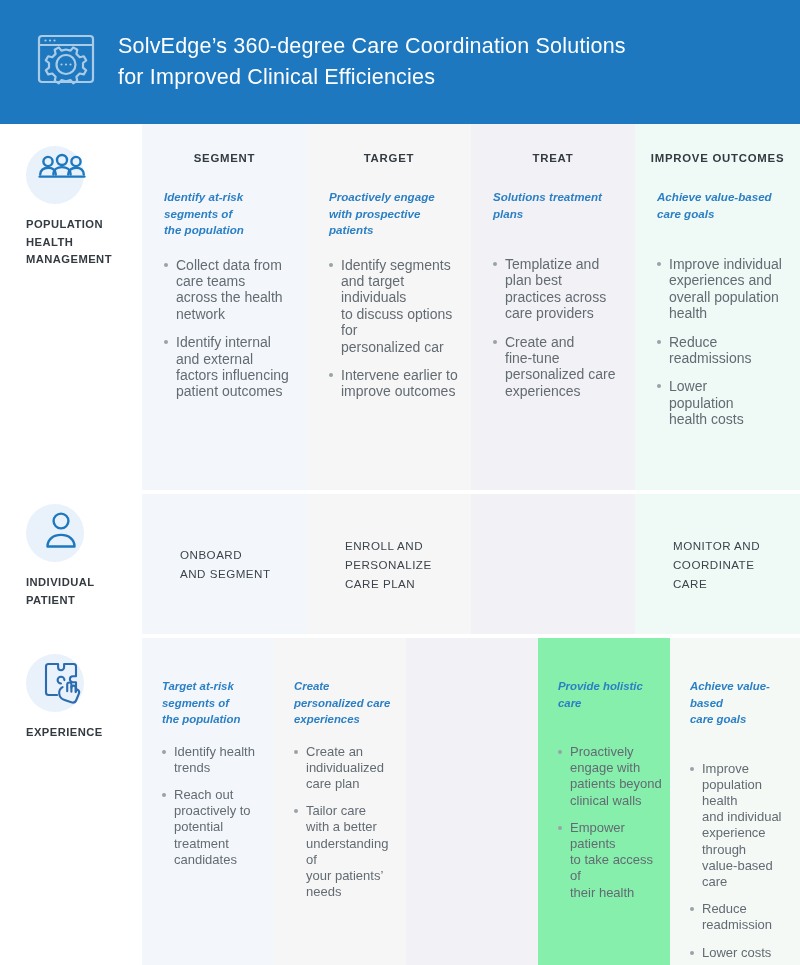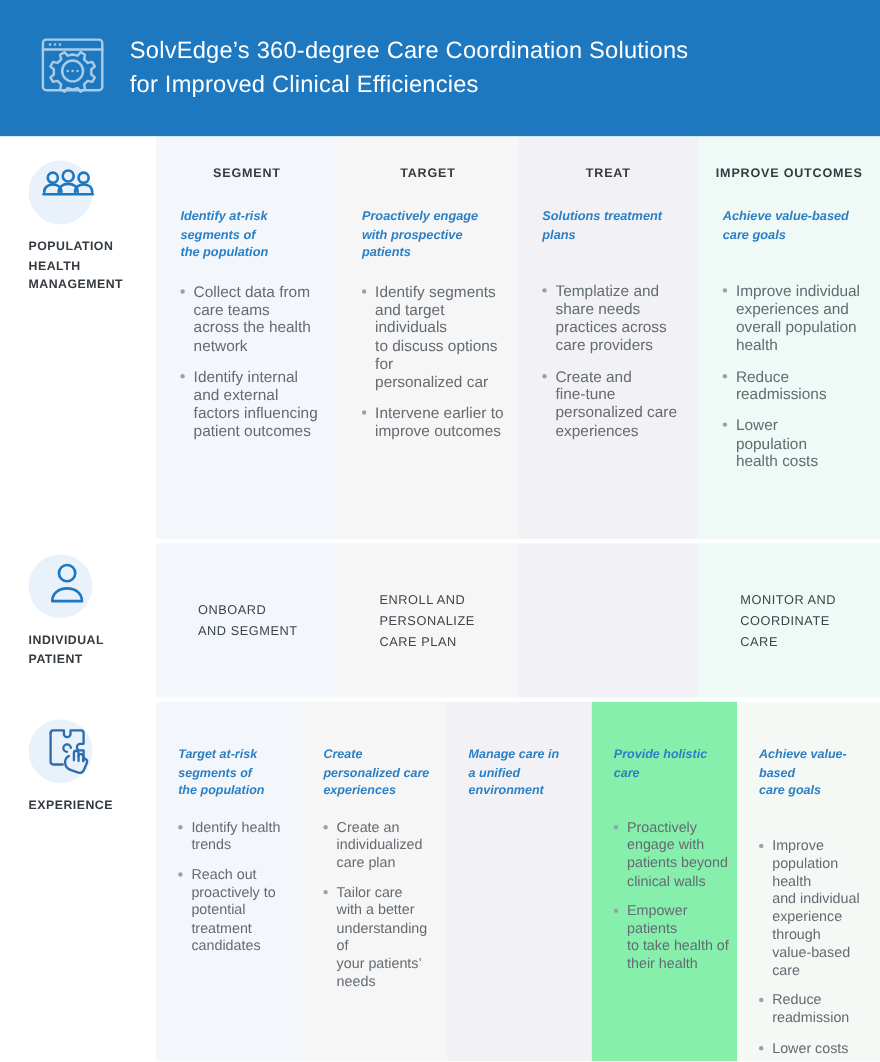--- a/index.html
+++ b/index.html
@@ -202,21 +202,21 @@
 
       <div class="col" style="left:329px;width:164px;background:#f2f2f6;">
         <div class="col-head">TREAT</div>
         <div class="col-sub">
           <span class="ln">Solutions treatment</span>
           <span class="ln">plans</span>
         </div>
         <ul class="bullets" style="margin-top:34px;">
           <li>
             <span class="ln">Templatize and</span>
-            <span class="ln">share needs</span>
+            <span class="ln">plan best</span>
             <span class="ln">practices across</span>
             <span class="ln">care providers</span>
           </li>
           <li>
             <span class="ln">Create and</span>
             <span class="ln">fine-tune</span>
             <span class="ln">personalized care</span>
             <span class="ln">experiences</span>
           </li>
         </ul>
@@ -354,42 +354,37 @@
             <span class="ln">Tailor care</span>
             <span class="ln">with a better</span>
             <span class="ln">understanding of</span>
             <span class="ln">your patients’</span>
             <span class="ln">needs</span>
           </li>
         </ul>
       </div>
 
       <div class="col" style="left:264px;width:132px;background:#f2f2f6;">
-        <div class="col3-sub">
-          <span class="ln">Manage care in</span>
-          <span class="ln">a unified</span>
-          <span class="ln">environment</span>
-        </div>
       </div>
 
       <div class="col" style="left:396px;width:132px;background:#86efac;">
         <div class="col3-sub">
           <span class="ln">Provide holistic</span>
           <span class="ln">care</span>
         </div>
         <ul class="bullets3" style="margin-top:33px;">
           <li>
             <span class="ln">Proactively</span>
             <span class="ln">engage with</span>
             <span class="ln">patients beyond</span>
             <span class="ln">clinical walls</span>
           </li>
           <li>
             <span class="ln">Empower patients</span>
-            <span class="ln">to take health of</span>
+            <span class="ln">to take access of</span>
             <span class="ln">their health</span>
           </li>
         </ul>
       </div>
 
       <div class="col" style="left:528px;width:130px;background:#f4f9f6;">
         <div class="col3-sub">
           <span class="ln">Achieve value-based</span>
           <span class="ln">care goals</span>
         </div>

